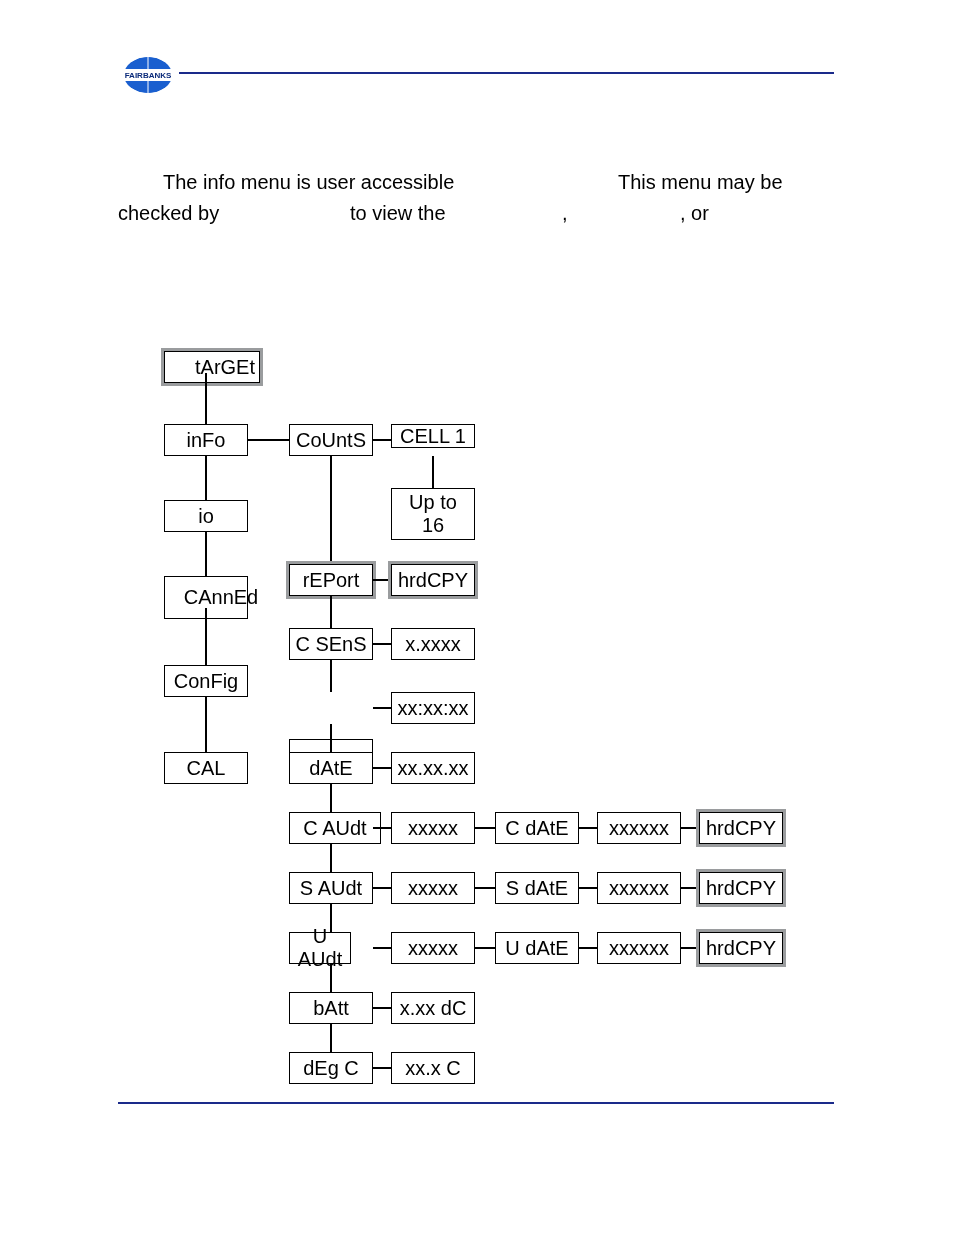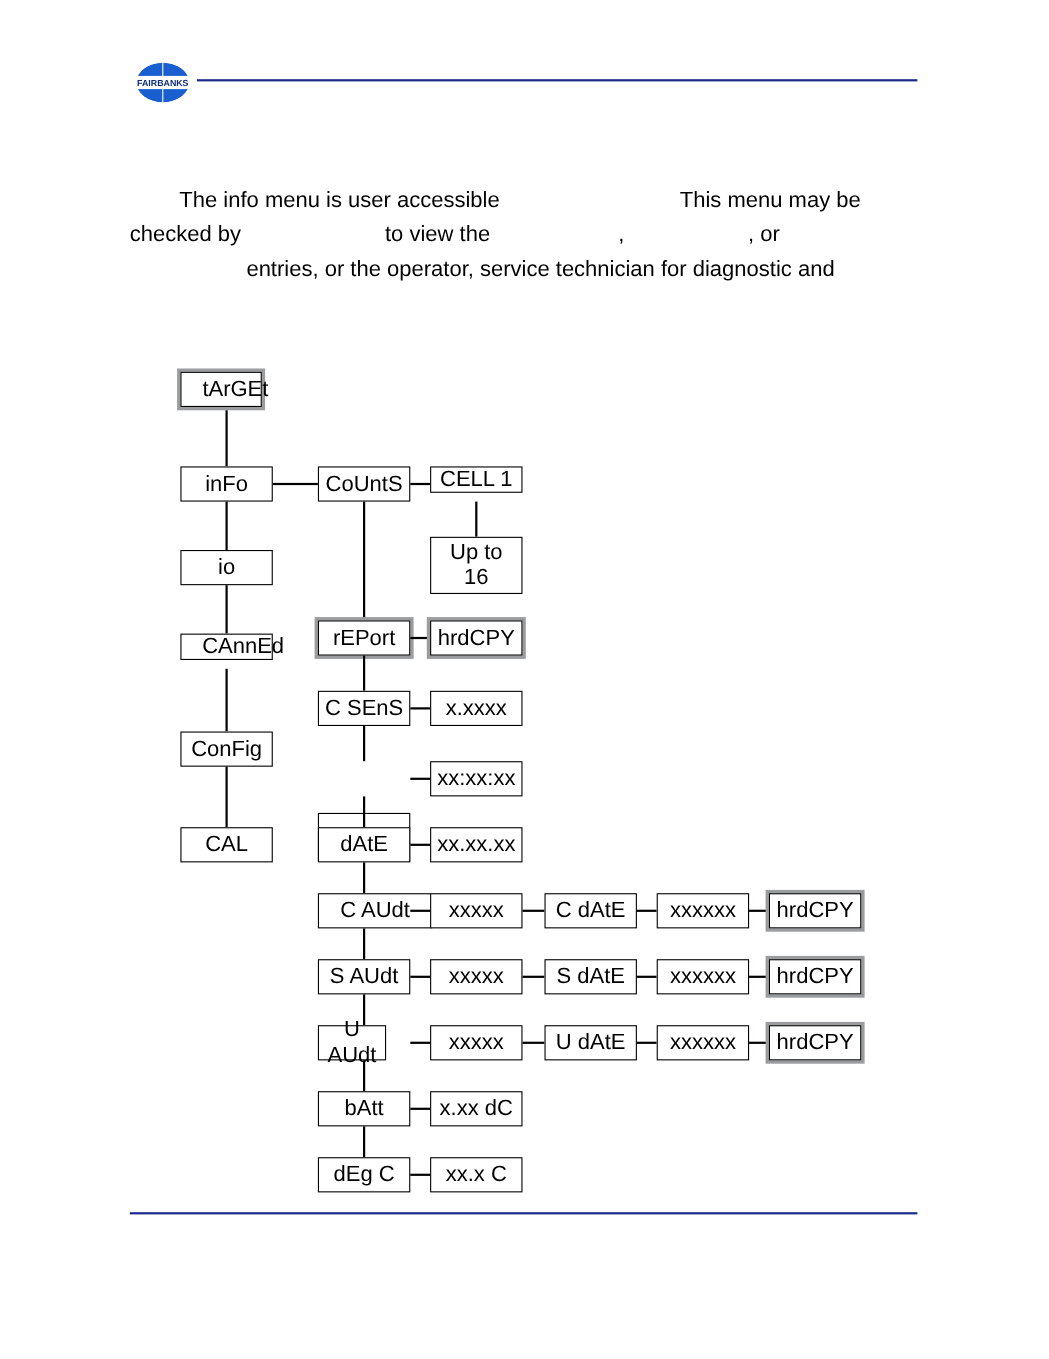--- a/index.html
+++ b/index.html
@@ -98,34 +98,33 @@
   <div class="hdr-line"></div>
 
   <span class="para" style="left:122px; top:168px;margin-left:41px;">The info menu is user accessible</span>
   <span class="para" style="left:618px; top:168px;">This menu may be</span>
 
   <span class="para" style="left:118px; top:199px;">checked by</span>
   <span class="para" style="left:350px; top:199px;">to view the</span>
   <span class="para" style="left:562px; top:199px;">,</span>
   <span class="para" style="left:680px; top:199px;">, or</span>
 
-  <span class="para" style="left:224px; top:231px;">entries, or the operator, service technician for diagnostic and</span>
 
   <div class="diagram">
 
-    <div class="node frame" style="left:164px; top:338px; width:74px; height:32px;padding-left:30px;">tArGEt</div>
+    <div class="node frame" style="left:164px; top:351px; width:96px; height:32px;padding-left:30px;">tArGEt</div>
     <div class="vline" style="left:205px; top:373px; height:51px;"></div>
 
     <div class="node" style="left:164px; top:424px; width:84px; height:32px;">inFo</div>
     <div class="vline" style="left:205px; top:456px; height:44px;"></div>
 
     <div class="node" style="left:164px; top:500px; width:84px; height:32px;">io</div>
     <div class="vline" style="left:205px; top:532px; height:44px;"></div>
 
-    <div class="node" style="left:164px; top:576px; width:84px; height:24px;padding-left:34px;">CAnnEd</div>
+    <div class="node" style="left:164px; top:576px; width:84px; height:43px;padding-left:34px;">CAnnEd</div>
     <div class="vline" style="left:205px; top:608px; height:57px;"></div>
 
     <div class="node" style="left:164px; top:665px; width:84px; height:32px;">ConFig</div>
     <div class="vline" style="left:205px; top:697px; height:55px;"></div>
 
     <div class="node" style="left:164px; top:752px; width:84px; height:32px;">CAL</div>
 
     <div class="hline" style="left:248px; top:439px; width:41px;"></div>
 
     <div class="node" style="left:289px; top:424px; width:84px; height:32px;">CoUntS</div>
@@ -149,21 +148,21 @@
     <div class="node" style="left:289px; top:692px; width:84px; height:44px;margin-top:47px;">hoUr</div>
     <div class="hline" style="left:373px; top:707px; width:18px;"></div>
     <div class="node" style="left:391px; top:692px; width:84px; height:32px;">xx:xx:xx</div>
 
     <div class="vline" style="left:330px; top:724px; height:28px;"></div>
     <div class="node" style="left:289px; top:752px; width:84px; height:32px;">dAtE</div>
     <div class="hline" style="left:373px; top:767px; width:18px;"></div>
     <div class="node" style="left:391px; top:752px; width:84px; height:32px;">xx.xx.xx</div>
 
     <div class="vline" style="left:330px; top:784px; height:28px;"></div>
-    <div class="node" style="left:289px; top:812px; width:104px; height:32px;">C AUdt</div>
+    <div class="node" style="left:289px; top:812px; width:92px; height:32px;">C AUdt</div>
     <div class="hline" style="left:373px; top:827px; width:18px;"></div>
     <div class="node" style="left:391px; top:812px; width:84px; height:32px;">xxxxx</div>
     <div class="hline" style="left:475px; top:827px; width:20px;"></div>
     <div class="node" style="left:495px; top:812px; width:84px; height:32px;">C dAtE</div>
     <div class="hline" style="left:579px; top:827px; width:18px;"></div>
     <div class="node" style="left:597px; top:812px; width:84px; height:32px;">xxxxxx</div>
     <div class="hline" style="left:681px; top:827px; width:18px;"></div>
     <div class="node frame" style="left:699px; top:812px; width:84px; height:32px;">hrdCPY</div>
 
     <div class="vline" style="left:330px; top:844px; height:28px;"></div>

